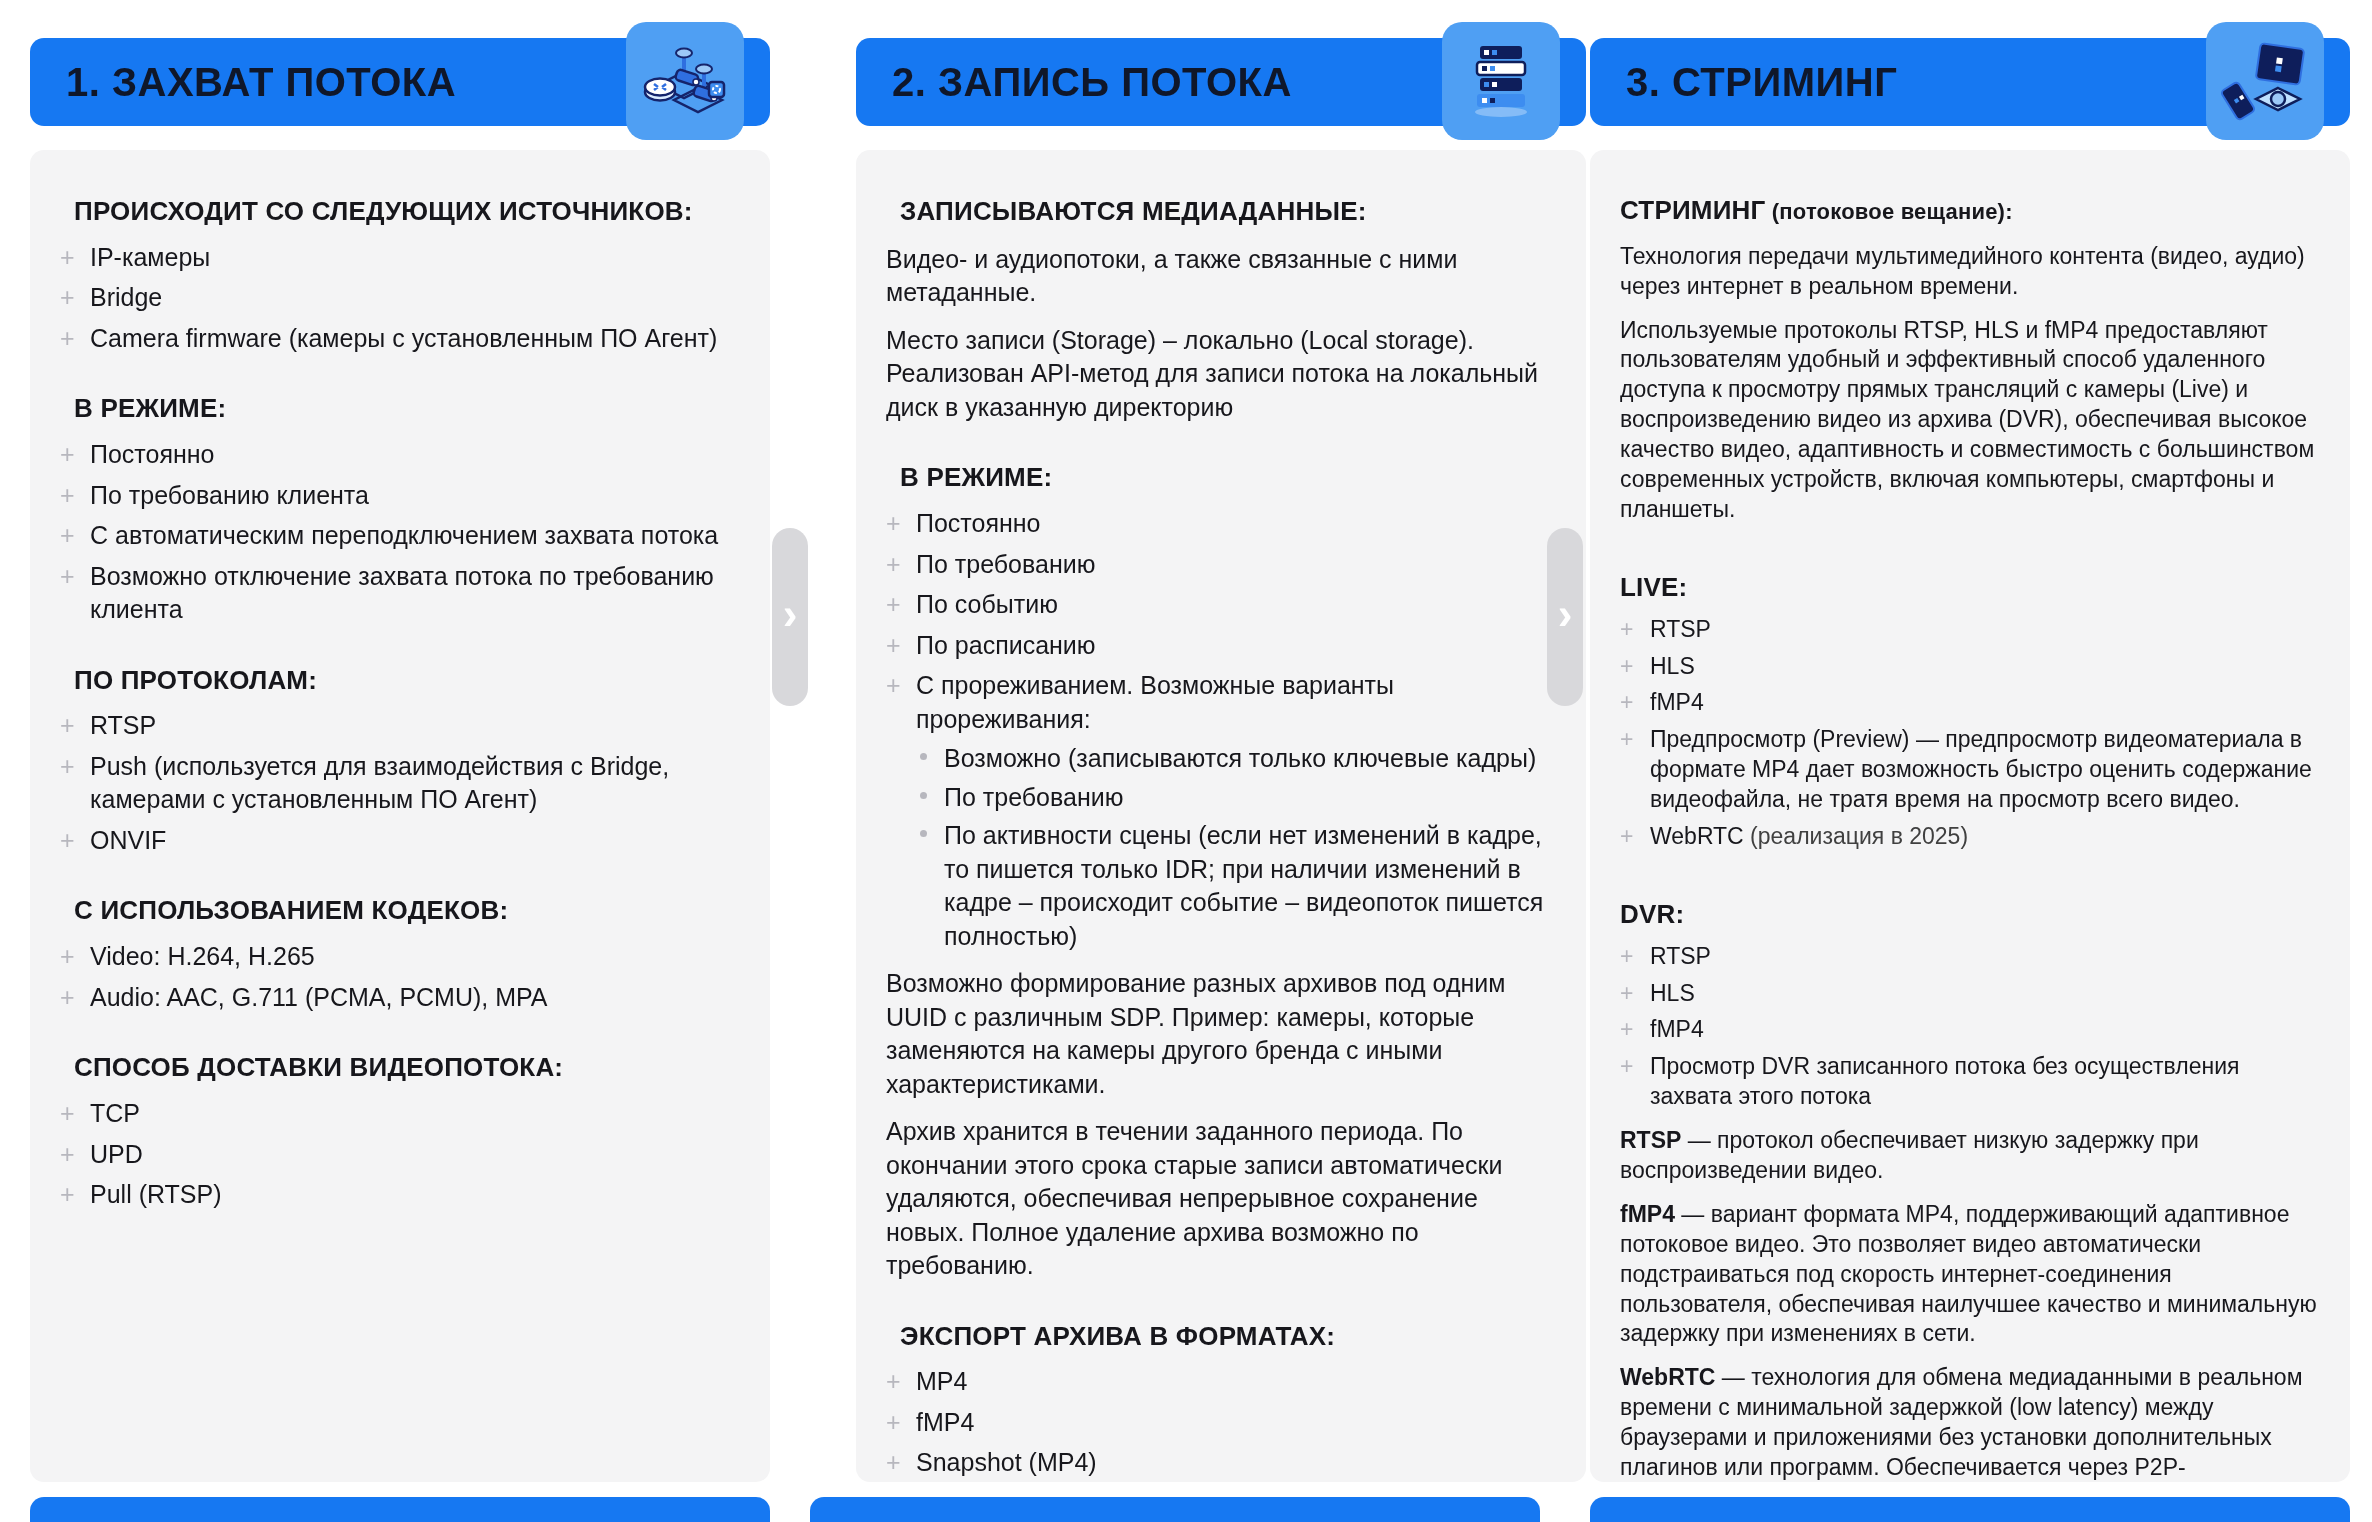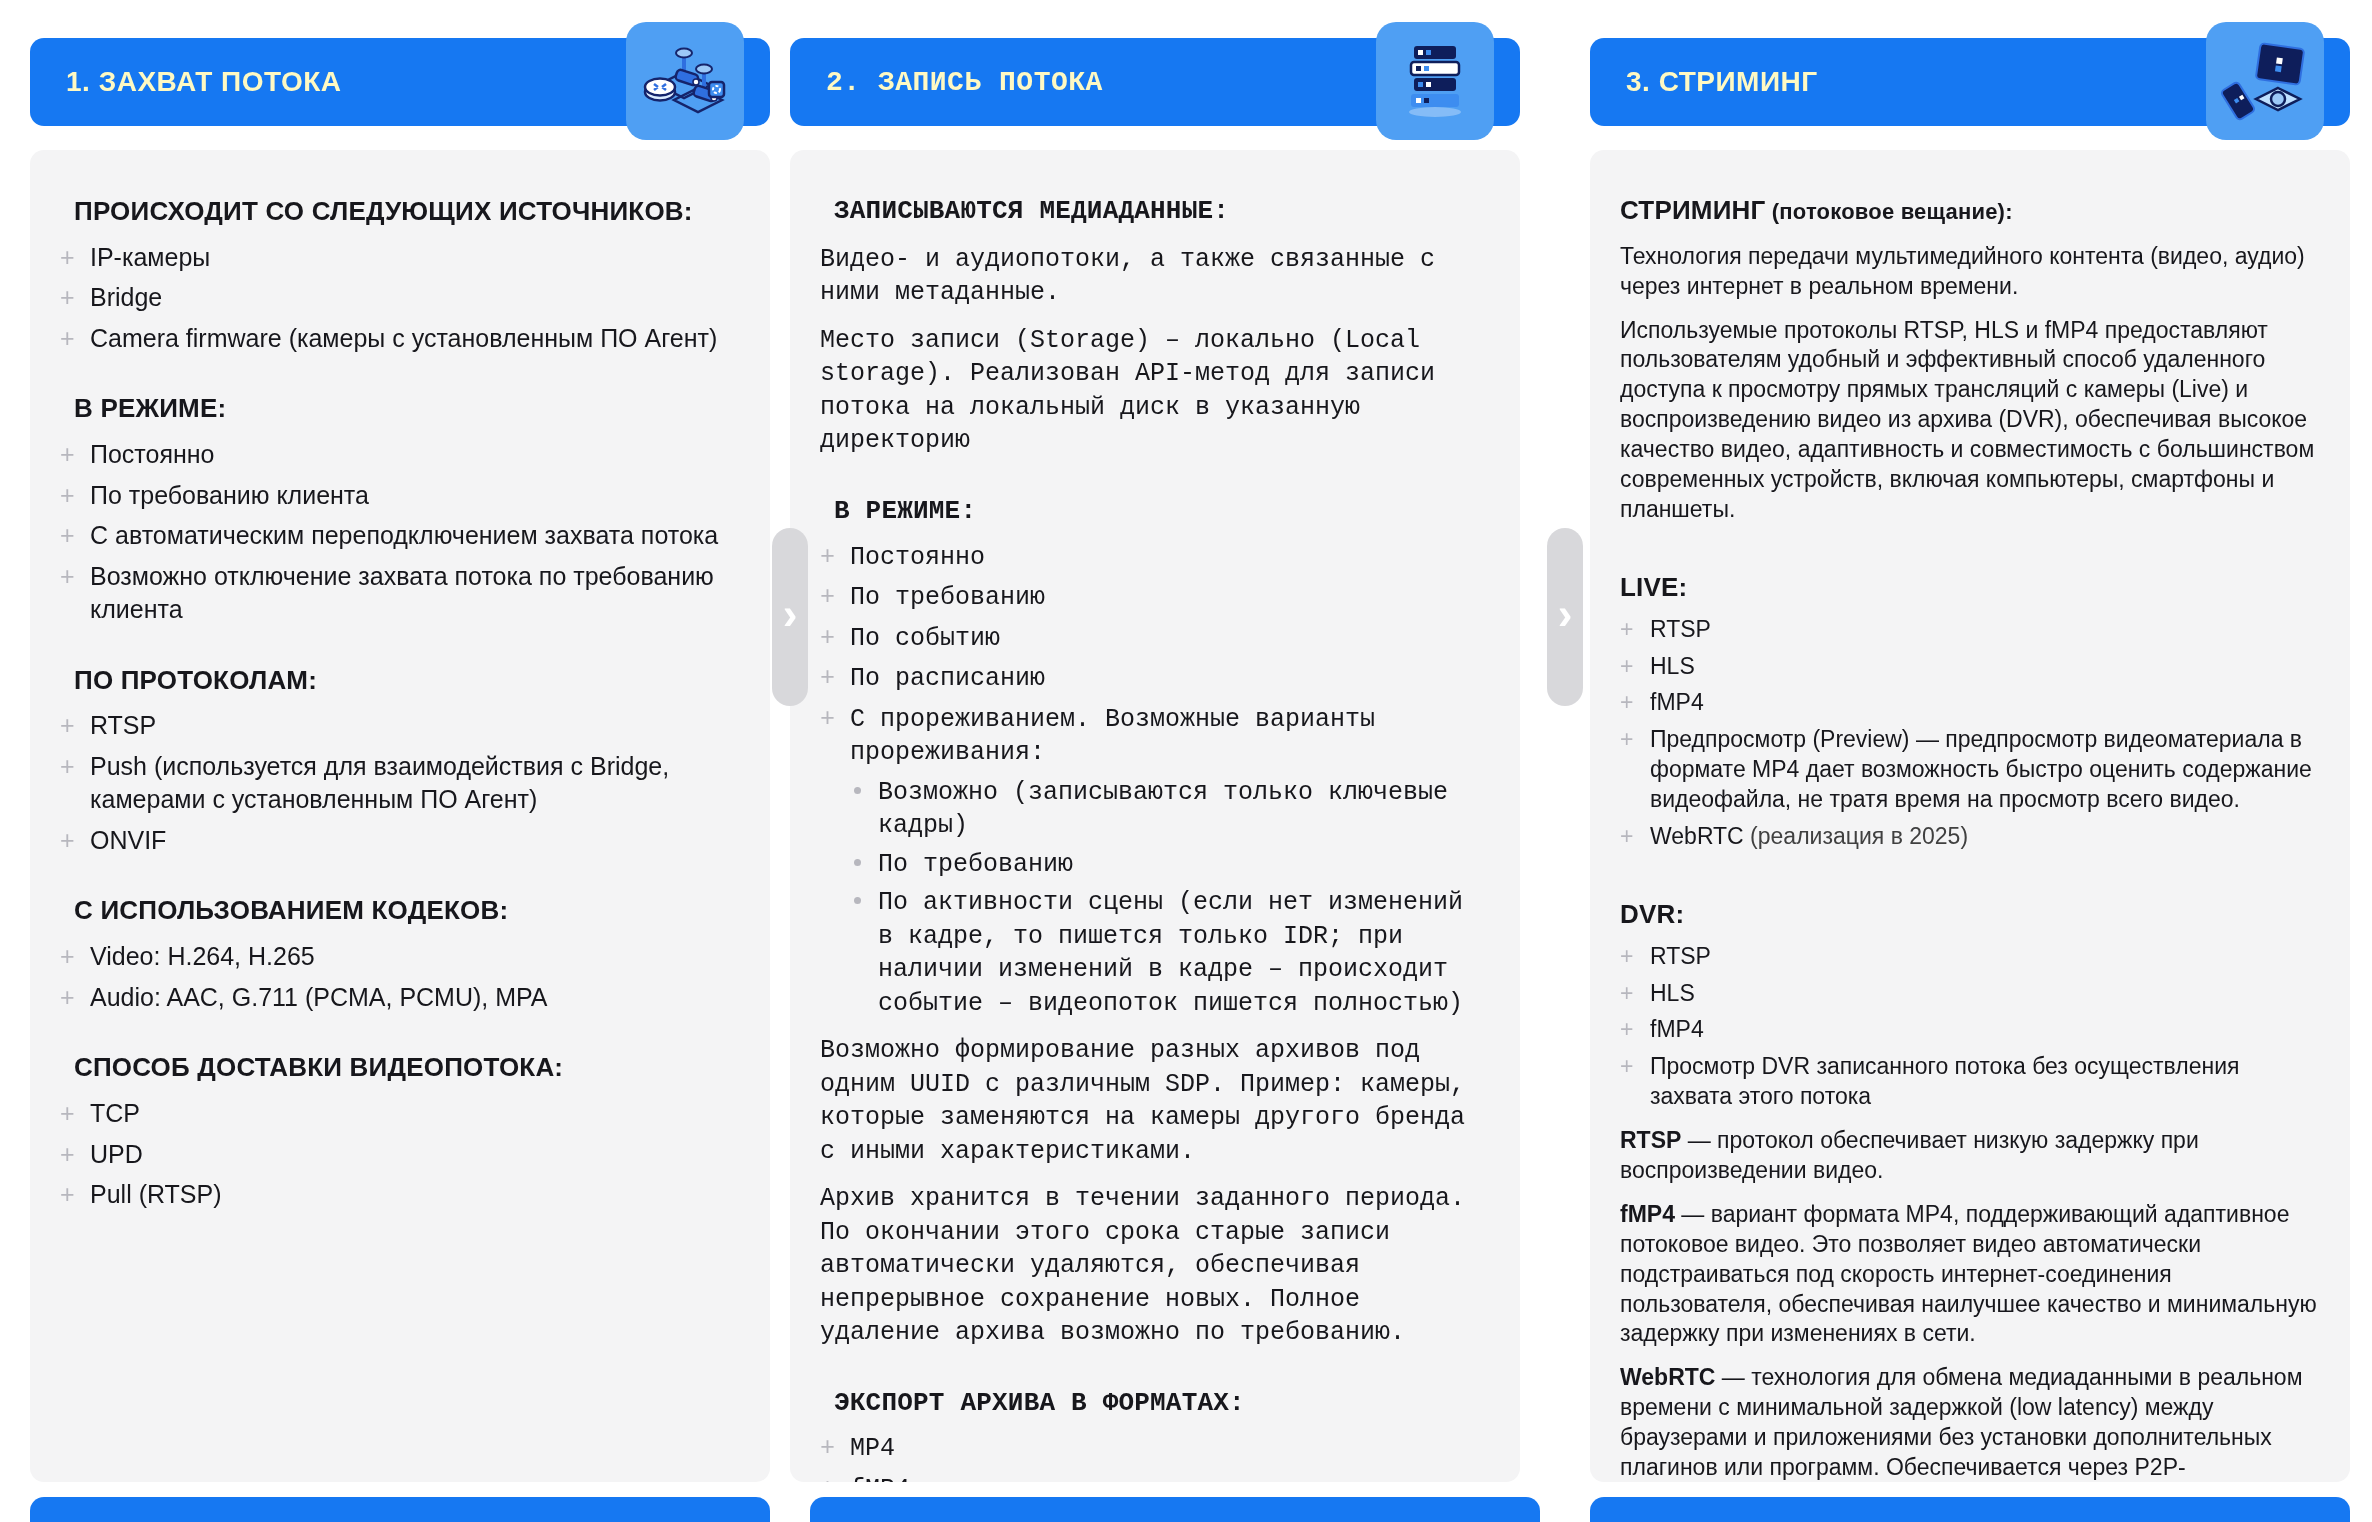--- a/index.html
+++ b/index.html
@@ -2,26 +2,26 @@
 <html><head>
 <meta charset="utf-8">
 <style>
   * { margin:0; padding:0; box-sizing:border-box; }
   html,body { width:2372px; height:1522px; background:#ffffff; overflow:hidden;
               font-family:"Liberation Sans", sans-serif; color:#17171c; }
   .stage { position:relative; width:2372px; height:1522px; }
 
   .column { position:absolute; top:38px; }
   .col-0 { left:30px;   width:740px; }
-  .col-1 { left:790px;  width:730px;font-family:Liberation Mono, monospace; }
+  .col-1 { left:856px;  width:730px; }
   .col-2 { left:1590px; width:760px; }
 
   .col-header { position:relative; height:88px; background:#1678f2; border-radius:14px;
                 display:flex; align-items:center; padding-left:36px; }
-  .col-title { color:#fef9c3; font-size:28px; font-weight:bold; letter-spacing:.5px; white-space:nowrap; }
+  .col-title { color:#0f172a; font-size:40px; font-weight:bold; letter-spacing:.5px; white-space:nowrap; }
   .icon-box { position:absolute; right:26px; top:-16px; width:118px; height:118px;
               background:#4f9ff3; border-radius:20px; display:flex; align-items:center; justify-content:center; }
 
   .panel { margin-top:24px; height:1332px; background:#f4f4f5; border-radius:14px;
            padding:44px 33px 30px 30px; overflow:hidden; }
   .col-0 .panel, .col-1 .panel { font-size:25px; line-height:1.34; }
   .col-2 .panel { font-size:23px; line-height:1.3; }
 
   .sec-heading { font-weight:bold; font-size:26px; margin:36px 0 12px 14px; letter-spacing:.2px; }
   .col-2 .sec-heading { font-size:26px; margin:46px 0 10px 0; }

